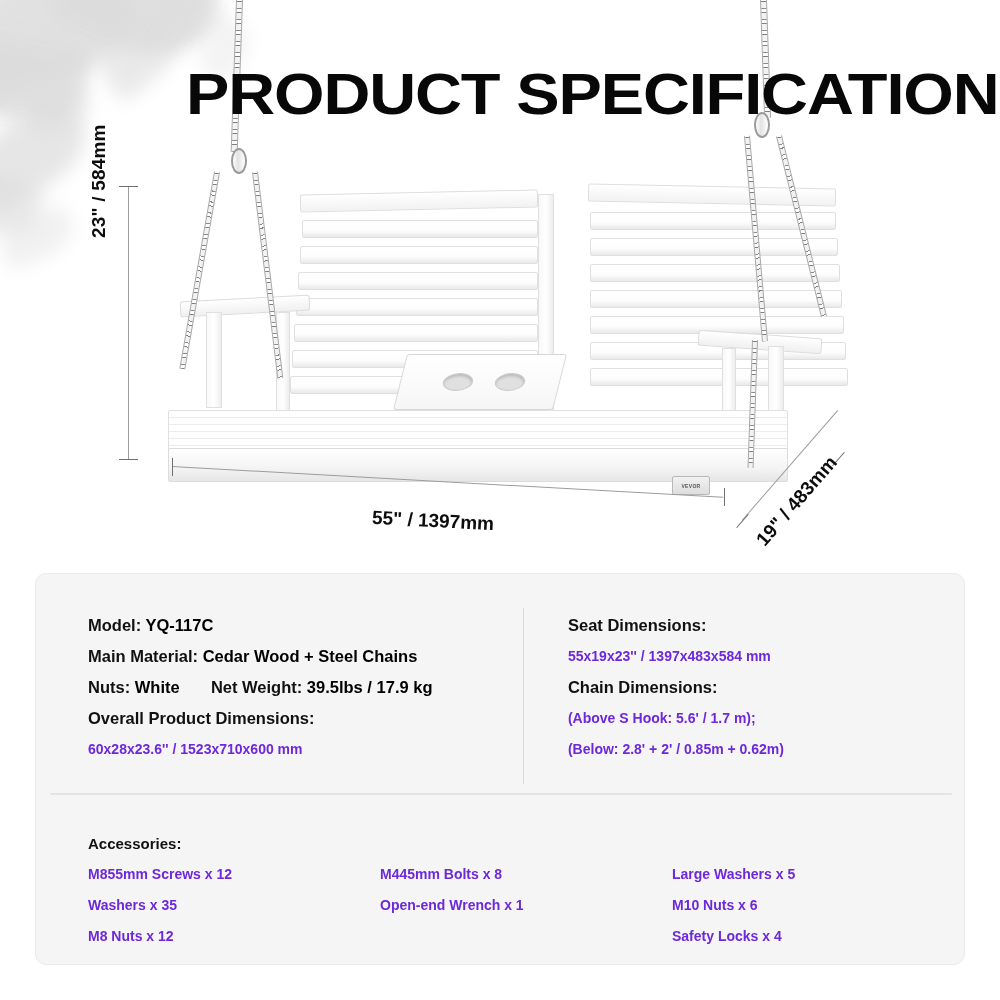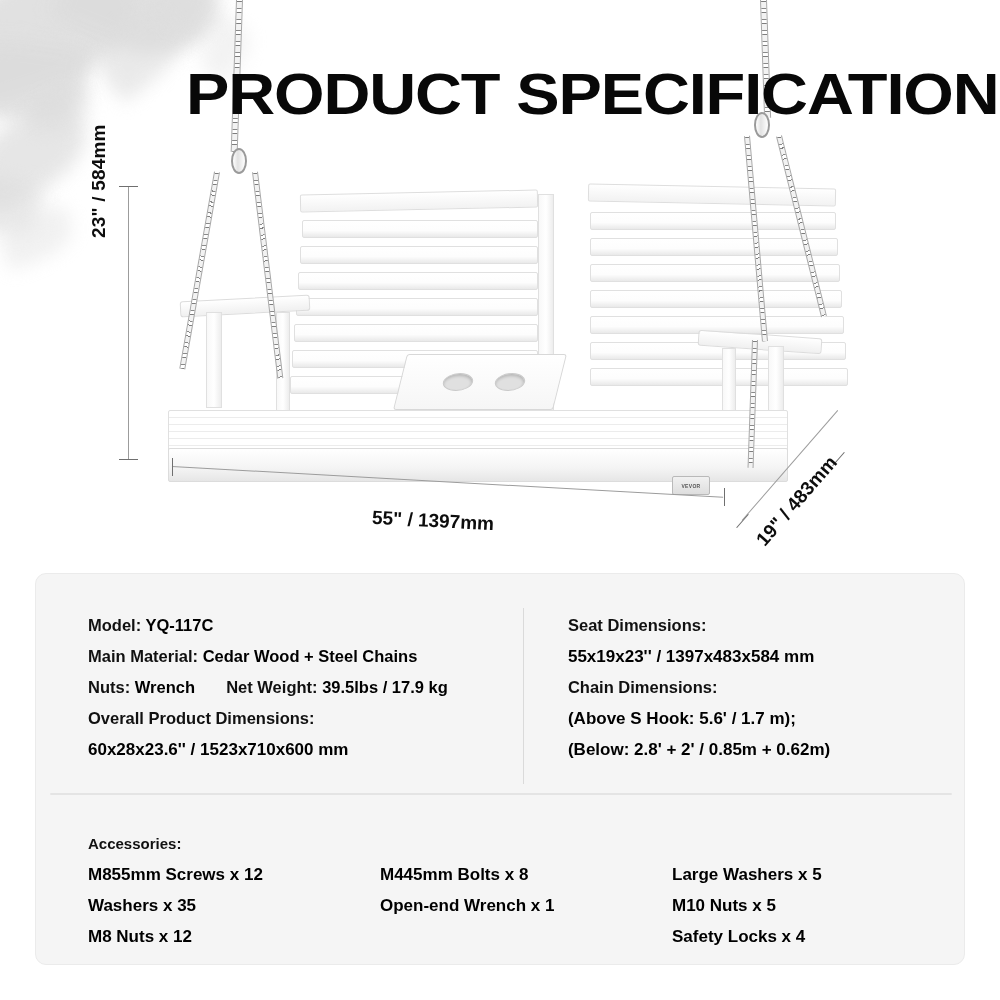--- a/index.html
+++ b/index.html
@@ -277,21 +277,21 @@
   }
 
   .line {
     font-size: 16.5px;
     font-weight: bold;
     line-height: 31px;
     color: #111111;
     white-space: nowrap;
   }
   .val { color: #000000; }
-  .val-only { color: #000000; font-size: 17px; font-weight: bold; line-height: 31px; }
+  .val-only { color: #6d28d9; font-size: 14px; font-weight: bold; line-height: 31px; }
   .gap { display: inline-block; width: 22px; }
 
   
   .acc-block {
     position: absolute;
     left: 0; top: 221px; right: 0; bottom: 0;
     padding: 33px 0 0 52px;
   }
   .acc-title {
     font-size: 15px; font-weight: bold; color: #111111;
@@ -417,21 +417,21 @@
         <div class="line">
           <span>Model:</span>
           <span class="val">YQ-117C</span>
         </div>
         <div class="line">
           <span>Main Material:</span>
           <span class="val">Cedar Wood + Steel Chains</span>
         </div>
         <div class="line">
           <span>Nuts:</span>
-          <span class="val">Wrench</span>
+          <span class="val">White</span>
           <span class="gap"></span>
           <span>Net Weight:</span>
           <span class="val">39.5lbs / 17.9 kg</span>
         </div>
         <div class="line">
           <span>Overall Product Dimensions:</span>
         </div>
         <div class="val-only">60x28x23.6'' / 1523x710x600 mm</div>
       </div>
 
@@ -455,19 +455,19 @@
           <div class="val-only">M855mm Screws x 12</div>
           <div class="val-only">Washers x 35</div>
           <div class="val-only">M8 Nuts x 12</div>
         </div>
         <div class="acc-col">
           <div class="val-only">M445mm Bolts x 8</div>
           <div class="val-only">Open-end Wrench x 1</div>
         </div>
         <div class="acc-col">
           <div class="val-only">Large Washers x 5</div>
-          <div class="val-only">M10 Nuts x 5</div>
+          <div class="val-only">M10 Nuts x 6</div>
           <div class="val-only">Safety Locks x 4</div>
         </div>
       </div>
     </div>
   </div>
 </div>
 
 </body></html>

